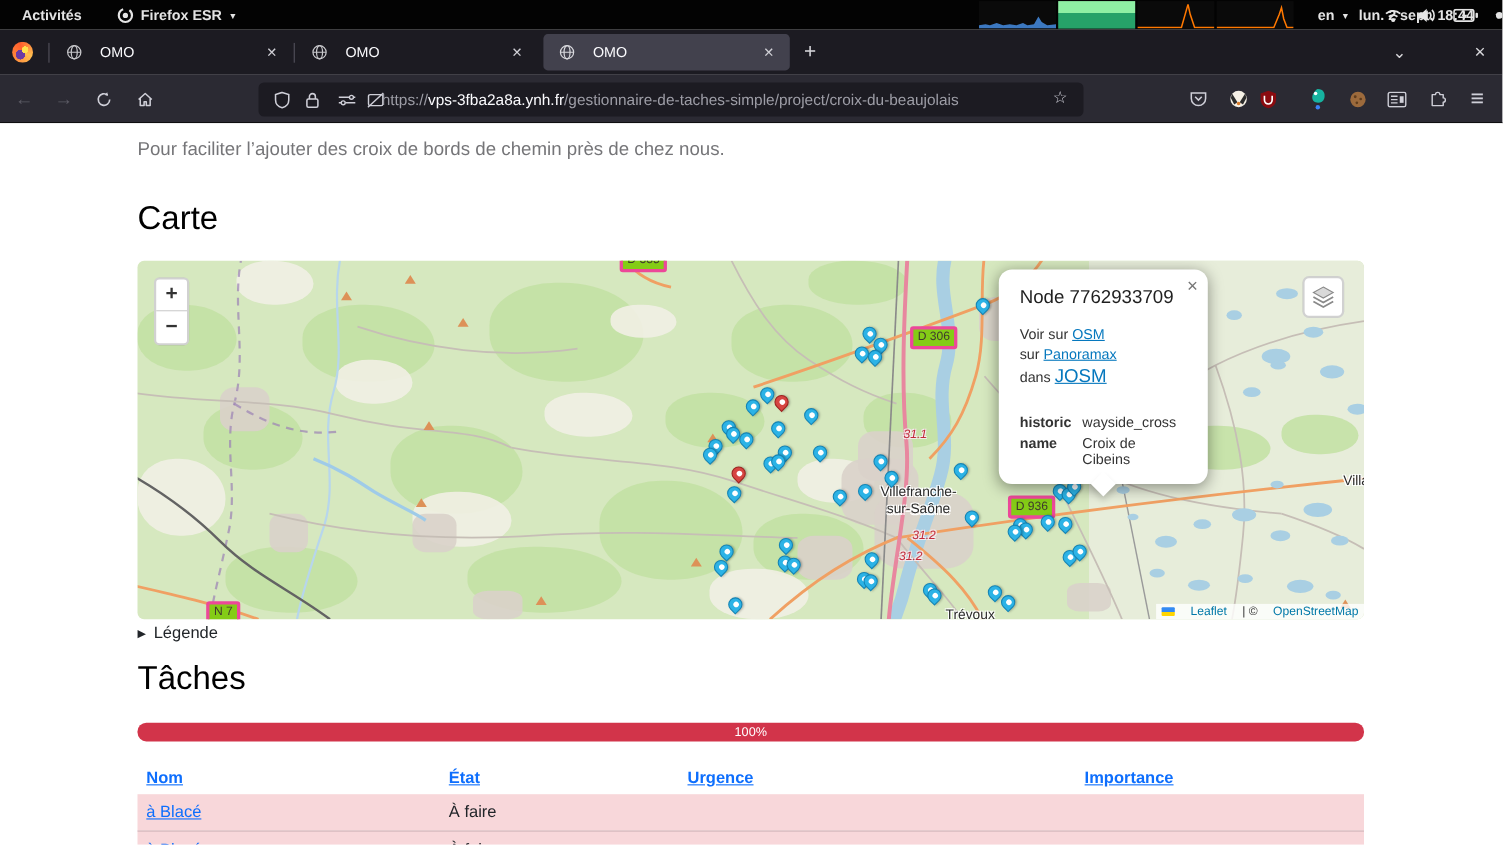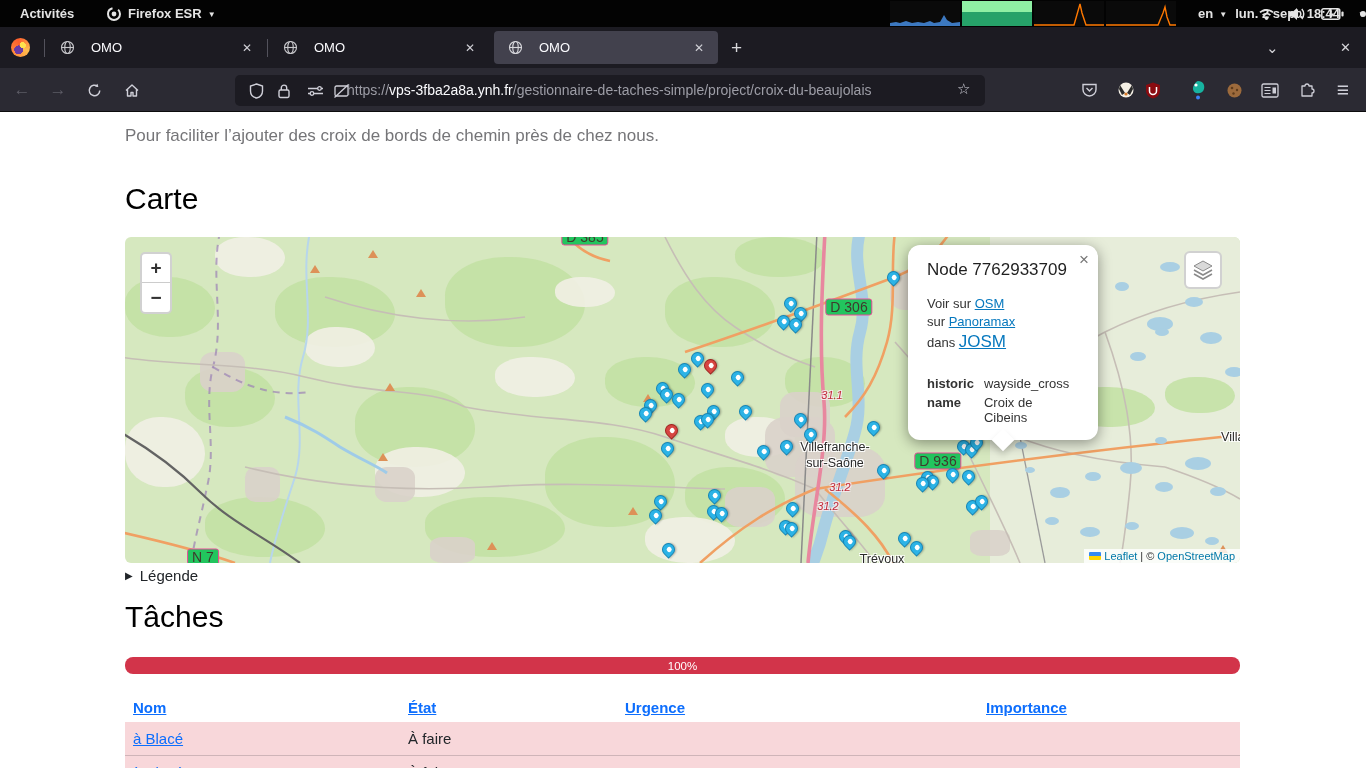--- a/index.html
+++ b/index.html
@@ -53,22 +53,22 @@
     background:#d6e8bf; border-radius:6px; overflow:hidden; }
   #map-right-plain { position:absolute; left:865px; top:0; width:250px; height:326px; background:#e7edda; }
   .patch { position:absolute; border-radius:45% 55% 50% 50%; }
   .forest { background:#c2e0a2; opacity:.85; }
   .beige { background:#f1efe4; opacity:.9; }
   .urban { background:#d9d2ca; opacity:.9; border-radius:30%; }
   #map-roads { position:absolute; left:0; top:0; z-index:1; }
   .lake { position:absolute; background:#a9cfe3; border-radius:50%; z-index:1; }
   .peak { position:absolute; width:0; height:0; border-left:5px solid transparent;
     border-right:5px solid transparent; border-bottom:8px solid #dd9158; z-index:1; }
-  .road-label { position:absolute; z-index:2; background:#22c55e; border:1px solid #ec4899;
-    border-radius:3px; color:#3f3a2d; font-size:14px; padding:0px 4px; line-height:15px; white-space:nowrap;}
+  .road-label { position:absolute; z-index:2; background:#84cc16; border:3px solid #ec4899;
+    border-radius:3px; color:#3f3a2d; font-size:11px; padding:0px 4px; line-height:15px; white-space:nowrap;}
   .route-num { position:absolute; z-index:2; color:#c22a3a; font-size:11px; font-style:italic;
     text-shadow:-1px -1px 0 #f5e9ec,1px -1px 0 #f5e9ec,-1px 1px 0 #f5e9ec,1px 1px 0 #f5e9ec; }
   .place-label { position:absolute; z-index:2; color:#2a2a2a; font-size:12.5px; text-align:center;
     white-space:pre-line; line-height:1.3;
     text-shadow:-1px -1px 0 #fff,1px -1px 0 #fff,-1px 1px 0 #fff,1px 1px 0 #fff; }
   .pin { position:absolute; width:13px; height:13px; border-radius:50% 50% 50% 0;
     transform:rotate(-45deg); background:#2cb3e6; border:1.5px solid #1585b5; z-index:3;
     box-shadow:1px 1px 2px rgba(0,0,0,.25); }
   .pin::after { content:""; position:absolute; left:50%; top:50%; width:5px; height:5px;
     background:#fff; border-radius:50%; transform:translate(-50%,-50%); }
@@ -78,21 +78,21 @@
   .leaflet-zoom { position:absolute; left:15px; top:15px; width:32px; z-index:6;
     background:#fff; border:2px solid rgba(0,0,0,.18); border-radius:5px; }
   .zoom-btn { height:29px; display:flex; align-items:center; justify-content:center;
     font-size:19px; font-weight:700; color:#333; }
   .zoom-btn:first-child { border-bottom:1px solid #ccc; }
   .layers-ctrl { position:absolute; right:18px; top:14px; width:38px; height:38px; z-index:6;
     background:#fff; border:2px solid rgba(0,0,0,.18); border-radius:6px;
     display:flex; align-items:center; justify-content:center; }
 
   .attribution { position:absolute; right:0; bottom:0; z-index:6; background:rgba(255,255,255,.8);
-    font-size:11px; color:#333; padding:1px 5px; display:flex; align-items:center; gap:3px; }
+    font-size:11px; color:#333; padding:1px 5px; display:flex; align-items:center; gap:14px; }
   .attribution a { color:#0078a8; text-decoration:none; }
   .ua-flag { width:12px; height:8px; display:inline-block; border-radius:1px;
     background:linear-gradient(#338af3 50%, #ffd500 50%); }
 
   
   .popup { position:absolute; left:783px; top:8px; width:190px; z-index:5; background:#fff;
     border-radius:12px; box-shadow:0 3px 14px rgba(0,0,0,.4); padding:15px 19px 13px 19px;
     font-size:13px; color:#333; }
   .popup-close { position:absolute; right:9px; top:5px; font-size:17px; color:#777; }
   .popup-title { font-size:17px; color:#1f1f1f; margin-bottom:16px; }

